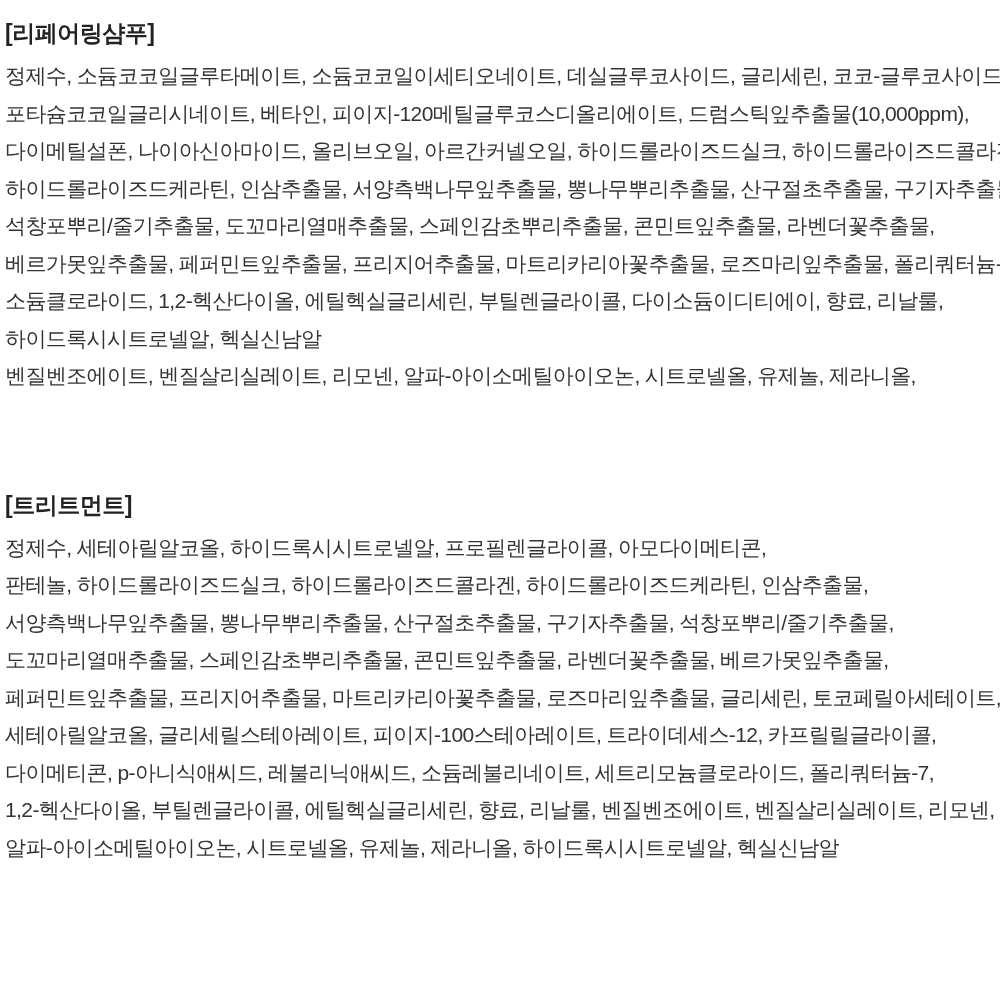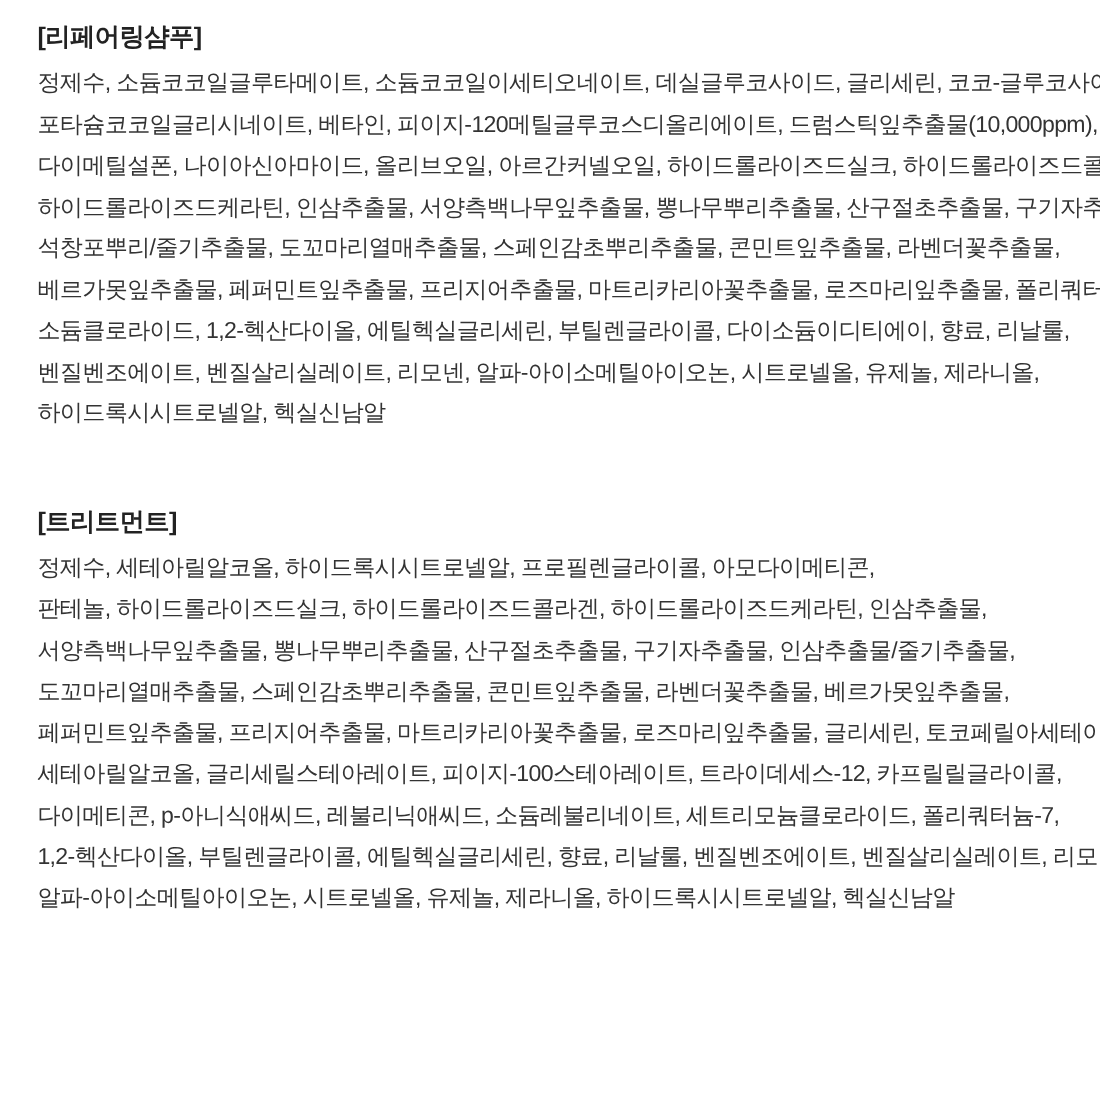--- a/index.html
+++ b/index.html
@@ -4,21 +4,21 @@
 <style>
   html, body {
     margin: 0;
     padding: 0;
     background: #ffffff;
   }
   .page {
     width: 1000px;
     height: 1000px;
     box-sizing: border-box;
-    padding: 18px 8px 0 34px;
+    padding: 18px 8px 0 5px;
     background: #ffffff;
     color: #333333;
     font-family: "Liberation Sans", "DejaVu Sans", sans-serif;
     overflow: hidden;
   }
   .section-title {
     font-size: 23px;
     font-weight: 700;
     line-height: 30px;
     letter-spacing: -0.5px;
@@ -27,46 +27,46 @@
   }
   .ingredient-line {
     font-size: 21px;
     font-weight: 400;
     line-height: 37.5px;
     letter-spacing: -0.6px;
     white-space: nowrap;
     color: #333333;
   }
   .section + .section {
-    margin-top: 64px;
+    margin-top: 95px;
   }
 </style>
 </head>
 <body>
 
 <div class="page">
 
   <div class="section">
     <h1 class="section-title">[리페어링샴푸]</h1>
     <div class="ingredient-line">정제수, 소듐코코일글루타메이트, 소듐코코일이세티오네이트, 데실글루코사이드, 글리세린, 코코-글루코사이드,</div>
     <div class="ingredient-line">포타슘코코일글리시네이트, 베타인, 피이지-120메틸글루코스디올리에이트, 드럼스틱잎추출물(10,000ppm),</div>
     <div class="ingredient-line">다이메틸설폰, 나이아신아마이드, 올리브오일, 아르간커넬오일, 하이드롤라이즈드실크, 하이드롤라이즈드콜라겐,</div>
     <div class="ingredient-line">하이드롤라이즈드케라틴, 인삼추출물, 서양측백나무잎추출물, 뽕나무뿌리추출물, 산구절초추출물, 구기자추출물,</div>
     <div class="ingredient-line">석창포뿌리/줄기추출물, 도꼬마리열매추출물, 스페인감초뿌리추출물, 콘민트잎추출물, 라벤더꽃추출물,</div>
     <div class="ingredient-line">베르가못잎추출물, 페퍼민트잎추출물, 프리지어추출물, 마트리카리아꽃추출물, 로즈마리잎추출물, 폴리쿼터늄-10,</div>
     <div class="ingredient-line">소듐클로라이드, 1,2-헥산다이올, 에틸헥실글리세린, 부틸렌글라이콜, 다이소듐이디티에이, 향료, 리날룰,</div>
+    <div class="ingredient-line">하이드록시시트로넬알, 헥실신남알</div>
     <div class="ingredient-line">벤질벤조에이트, 벤질살리실레이트, 리모넨, 알파-아이소메틸아이오논, 시트로넬올, 유제놀, 제라니올,</div>
-    <div class="ingredient-line">하이드록시시트로넬알, 헥실신남알</div>
   </div>
 
   <div class="section">
     <h1 class="section-title">[트리트먼트]</h1>
     <div class="ingredient-line">정제수, 세테아릴알코올, 하이드록시시트로넬알, 프로필렌글라이콜, 아모다이메티콘,</div>
     <div class="ingredient-line">판테놀, 하이드롤라이즈드실크, 하이드롤라이즈드콜라겐, 하이드롤라이즈드케라틴, 인삼추출물,</div>
-    <div class="ingredient-line">서양측백나무잎추출물, 뽕나무뿌리추출물, 산구절초추출물, 구기자추출물, 인삼추출물/줄기추출물,</div>
+    <div class="ingredient-line">서양측백나무잎추출물, 뽕나무뿌리추출물, 산구절초추출물, 구기자추출물, 석창포뿌리/줄기추출물,</div>
     <div class="ingredient-line">도꼬마리열매추출물, 스페인감초뿌리추출물, 콘민트잎추출물, 라벤더꽃추출물, 베르가못잎추출물,</div>
     <div class="ingredient-line">페퍼민트잎추출물, 프리지어추출물, 마트리카리아꽃추출물, 로즈마리잎추출물, 글리세린, 토코페릴아세테이트,</div>
     <div class="ingredient-line">세테아릴알코올, 글리세릴스테아레이트, 피이지-100스테아레이트, 트라이데세스-12, 카프릴릴글라이콜,</div>
     <div class="ingredient-line">다이메티콘, p-아니식애씨드, 레불리닉애씨드, 소듐레불리네이트, 세트리모늄클로라이드, 폴리쿼터늄-7,</div>
     <div class="ingredient-line">1,2-헥산다이올, 부틸렌글라이콜, 에틸헥실글리세린, 향료, 리날룰, 벤질벤조에이트, 벤질살리실레이트, 리모넨,</div>
     <div class="ingredient-line">알파-아이소메틸아이오논, 시트로넬올, 유제놀, 제라니올, 하이드록시시트로넬알, 헥실신남알</div>
   </div>
 
 </div>
 

